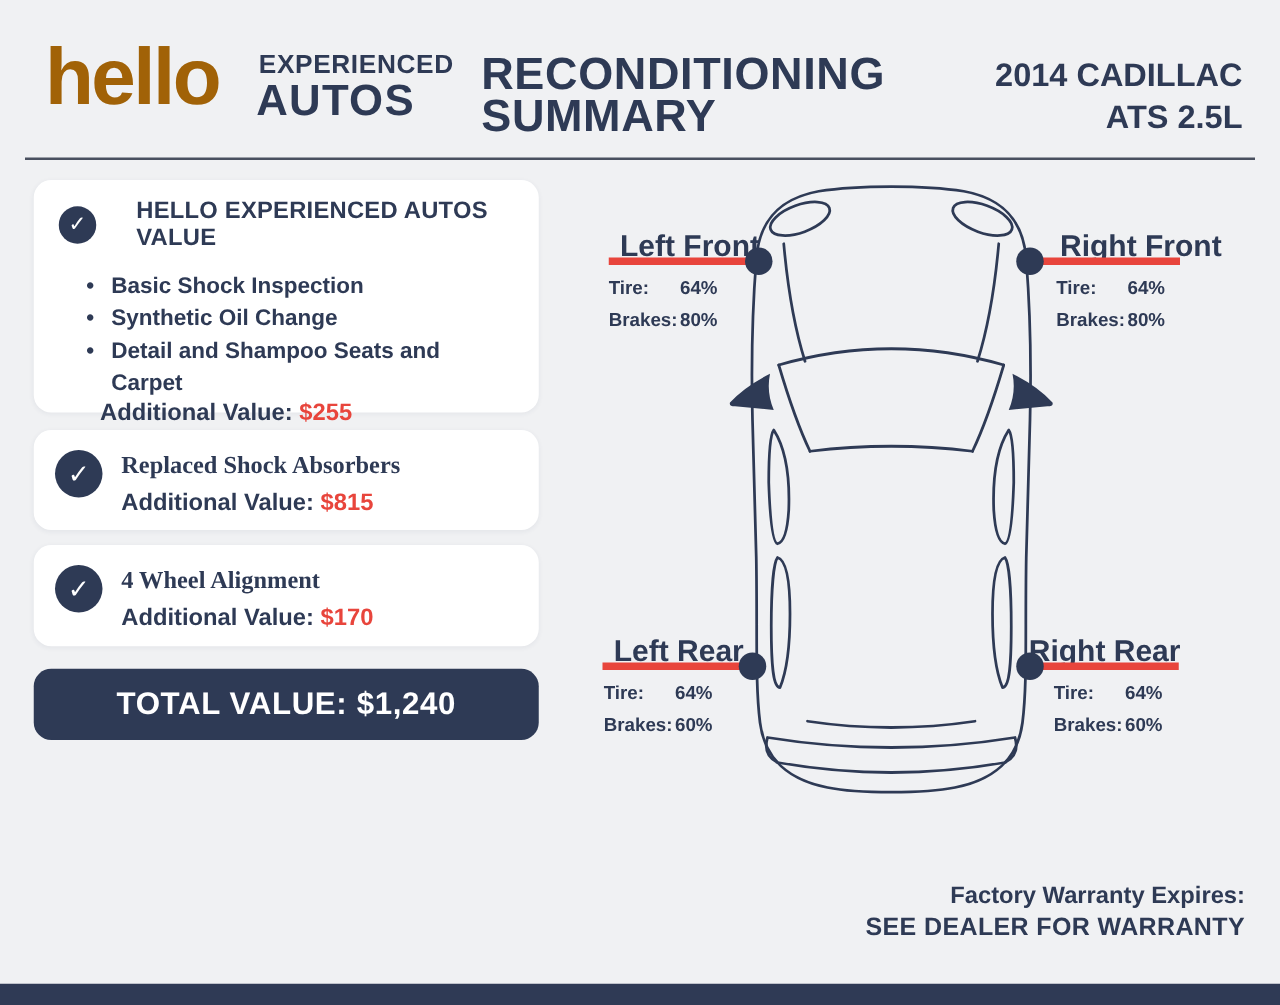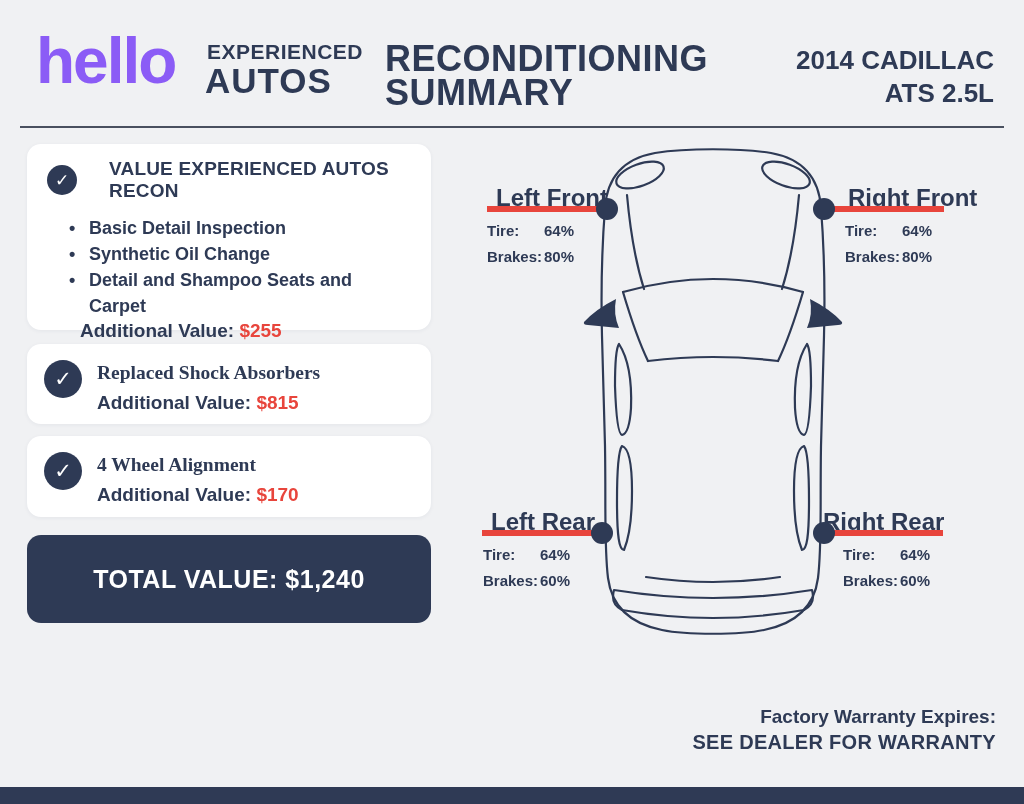--- a/index.html
+++ b/index.html
@@ -7,21 +7,21 @@
   body {
     font-family:"Liberation Sans","DejaVu Sans",sans-serif;
     background:#f0f1f3;
     color:#2e3a55;
     position:relative;
     overflow:hidden;
   }
   .abs { position:absolute; }
 
   
-  .logo-hello { left:36px; top:24px; font-size:64px; font-weight:800; color:#8b5cf6; letter-spacing:-2px; }
+  .logo-hello { left:36px; top:24px; font-size:64px; font-weight:800; color:#a16207; letter-spacing:-2px; }
   .logo-exp   { left:207px; top:40px; font-size:21px; font-weight:700; color:#2e3a55; letter-spacing:0.5px; }
   .logo-autos { left:205px; top:61px; font-size:35px; font-weight:800; color:#2e3a55; letter-spacing:1px; }
   .doc-title  { left:385px; top:42px; font-size:36px; font-weight:800; line-height:34px; letter-spacing:0.5px; }
   .vehicle    { right:30px; top:44px; font-size:26px; font-weight:700; line-height:33px; text-align:right; }
   .header-rule { left:20px; top:126px; width:984px; height:2px; background:#49505f; }
 
   
   .card { left:27px; width:404px; background:#ffffff; border-radius:14px;
           box-shadow:0 1px 4px rgba(40,50,80,0.06); }
   .card1 { top:144px; height:186px; padding:14px 18px 0 20px; }
@@ -37,21 +37,21 @@
   .addval { font-size:19px; font-weight:800; }
   .card1 .addval { margin-top:1px; padding-left:33px; }
   .red { color:#e8453c; }
   .card-row { display:flex; align-items:flex-start; gap:15px; padding:16px 18px 0 17px; }
   .card2 { top:344px; height:80px; }
   .card3 { top:436px; height:81px; }
   .card-row .txt { padding-top:2px; }
   .card-line1 { font-size:19.5px; font-weight:800;font-family:Liberation Serif, serif; }
   .card-row .addval { margin-top:8px; }
 
-  .total-btn { left:27px; top:535px; width:404px; height:88px; background:#2e3a55;
+  .total-btn { left:27px; top:535px; width:404px; height:57px; background:#2e3a55;
                border-radius:14px; display:flex; align-items:center; justify-content:center; }
   .total-btn span { color:#ffffff; font-size:25px; font-weight:800; letter-spacing:0.5px; }
 
   
   .car-svg { left:598px; top:146px; overflow:visible; }
   .corner-label { font-size:24px; font-weight:800; color:#2e3a55; white-space:nowrap; }
   .corner-label.right { width:120px; text-align:right; }
   .red-line { height:6px; background:#e8453c; }
   .wheel-dot { width:22px; height:22px; border-radius:50%; background:#2e3a55; }
   .stats .stat-row { display:flex; margin-bottom:9px; font-size:15px; font-weight:800; color:#2e3a55; }
@@ -75,24 +75,24 @@
 </div>
 <div class="abs vehicle">
   <div>2014 CADILLAC</div>
   <div>ATS 2.5L</div>
 </div>
 <div class="abs header-rule"></div>
 
 <div class="abs card card1">
   <div class="card1-head">
     <span class="check sm">✓</span>
-    <span class="card1-title">VALUE EXPERIENCED AUTOS RECON</span>
+    <span class="card1-title">HELLO EXPERIENCED AUTOS VALUE</span>
   </div>
   <ul class="bullets">
-    <li>Basic Detail Inspection</li>
+    <li>Basic Shock Inspection</li>
     <li>Synthetic Oil Change</li>
     <li>Detail and Shampoo Seats and Carpet</li>
   </ul>
   <div class="addval">
     <span>Additional Value:</span>
     <span class="red">$255</span>
   </div>
 </div>
 
 <div class="abs card card2 card-row">

